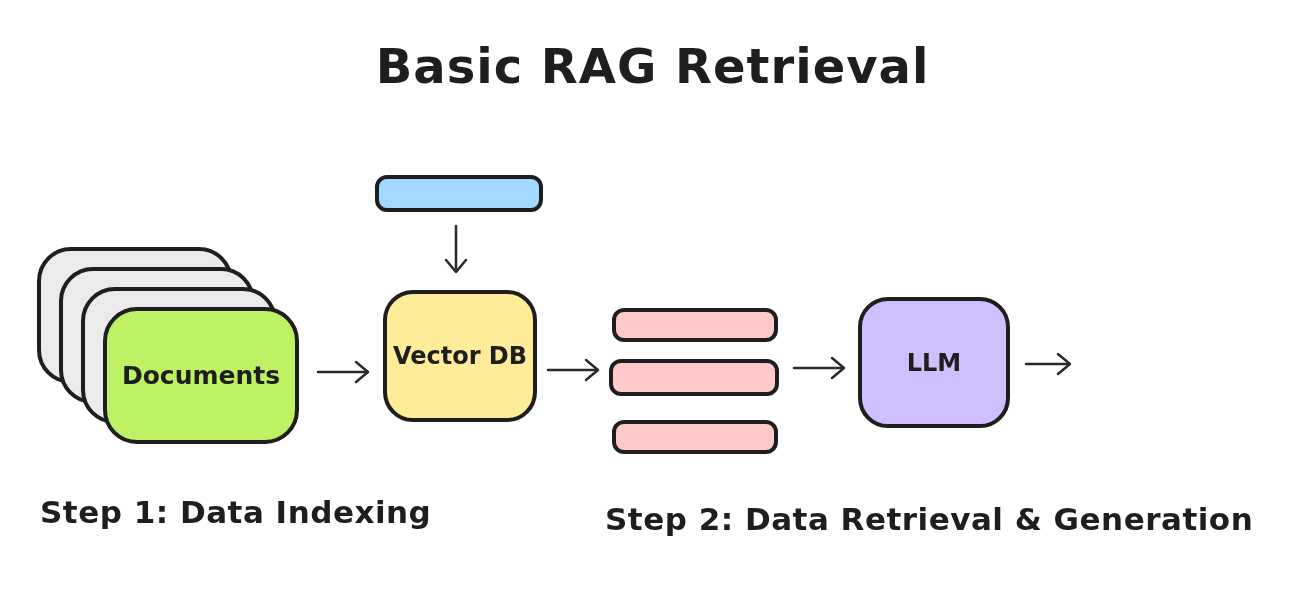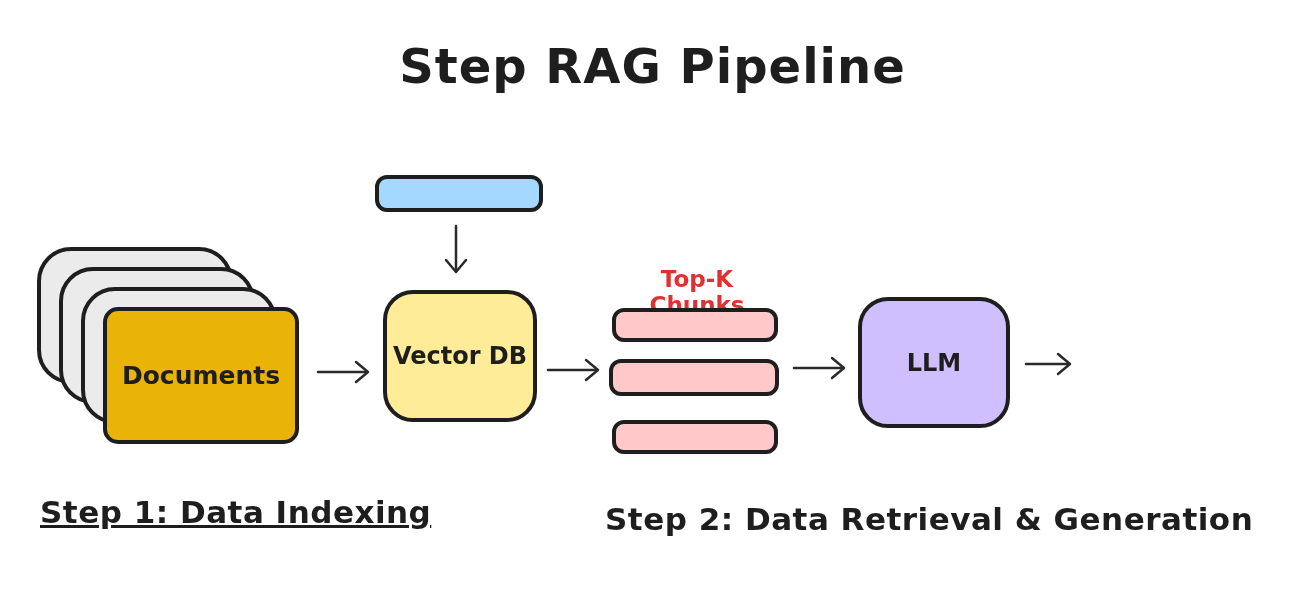--- a/index.html
+++ b/index.html
@@ -80,68 +80,67 @@
   
   .llm      { left: 858px;  top: 297px; width: 152px; height: 131px; }
   .response { left: 1087px; top: 300px; width: 151px; height: 133px; }
   
   .step {
     position: absolute;
     font-size: 31px;
     font-weight: 600;
     letter-spacing: 0.5px;
   }
-  .step-1 { left: 40px;  top: 494px; text-decoration: underline; }
+  .step-1 { left: 40px;  top: 494px; }
   .step-2 { left: 605px; top: 501px; }
   
   .arrow { position: absolute; }
   .arrow line, .arrow polyline {
     stroke: #2a2a2a;
     stroke-width: 2.5;
     fill: none;
     stroke-linecap: round;
     stroke-linejoin: round;
   }
 </style>
 </head>
 <body>
 
 <div class="canvas">
 
-  <div class="title">Step RAG Pipeline</div>
+  <div class="title">Basic RAG Retrieval</div>
 
   <div class="node uq-bar" style="background-color: rgb(165, 216, 255);"></div>
 
   <svg class="arrow" style="left:440px; top:222px;" width="32" height="56">
     <line x1="16" y1="4" x2="16" y2="48"></line>
     <polyline points="6,38 16,50 26,38"></polyline>
   </svg>
 
   <div class="doc-card doc-1" style="background-color: rgb(235, 235, 235);"></div>
   <div class="doc-card doc-2" style="background-color: rgb(235, 235, 235);"></div>
   <div class="doc-card doc-3" style="background-color: rgb(235, 235, 235);"></div>
-  <div class="doc-card doc-4" style="background-color: #eab308; border-radius: 15px;">
+  <div class="doc-card doc-4" style="background-color: #bef264;">
     <span>Documents</span>
   </div>
 
   <svg class="arrow" style="left:314px; top:356px;" width="60" height="32">
     <line x1="4" y1="16" x2="52" y2="16"></line>
     <polyline points="42,6 54,16 42,26"></polyline>
   </svg>
 
   <div class="node vector-db" style="background-color: rgb(255, 236, 153);">
     <span>Vector DB</span>
   </div>
 
   <svg class="arrow" style="left:544px; top:354px;" width="60" height="32">
     <line x1="4" y1="16" x2="52" y2="16"></line>
     <polyline points="42,6 54,16 42,26"></polyline>
   </svg>
 
-  <div class="chunks-label" style="color: rgb(224, 49, 49);">Top-K Chunks</div>
   <div class="chunk-bar chunk-1" style="background-color: rgb(255, 201, 201);"></div>
   <div class="chunk-bar chunk-2" style="background-color: rgb(255, 201, 201);"></div>
   <div class="chunk-bar chunk-3" style="background-color: rgb(255, 201, 201);"></div>
 
   <svg class="arrow" style="left:790px; top:352px;" width="60" height="32">
     <line x1="4" y1="16" x2="52" y2="16"></line>
     <polyline points="42,6 54,16 42,26"></polyline>
   </svg>
 
   <div class="node llm" style="background-color: rgb(208, 191, 255);">

